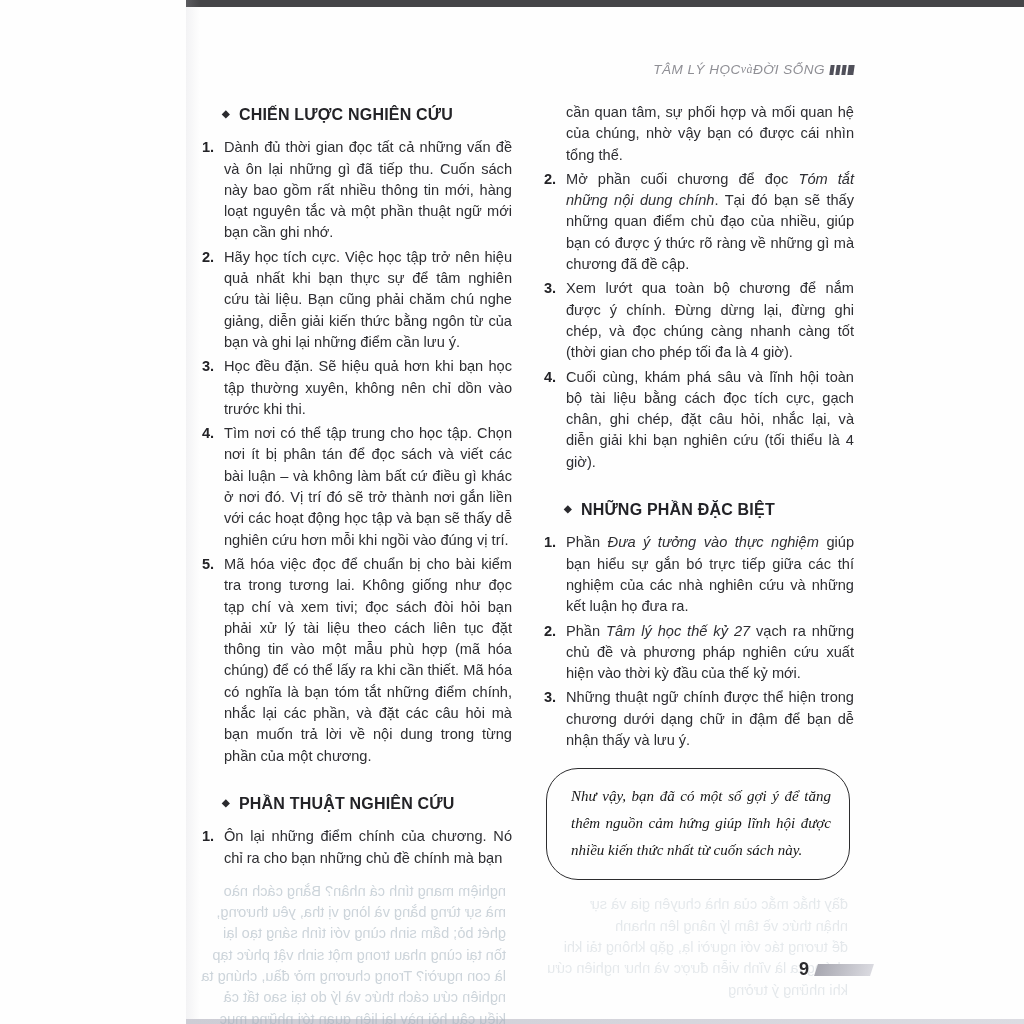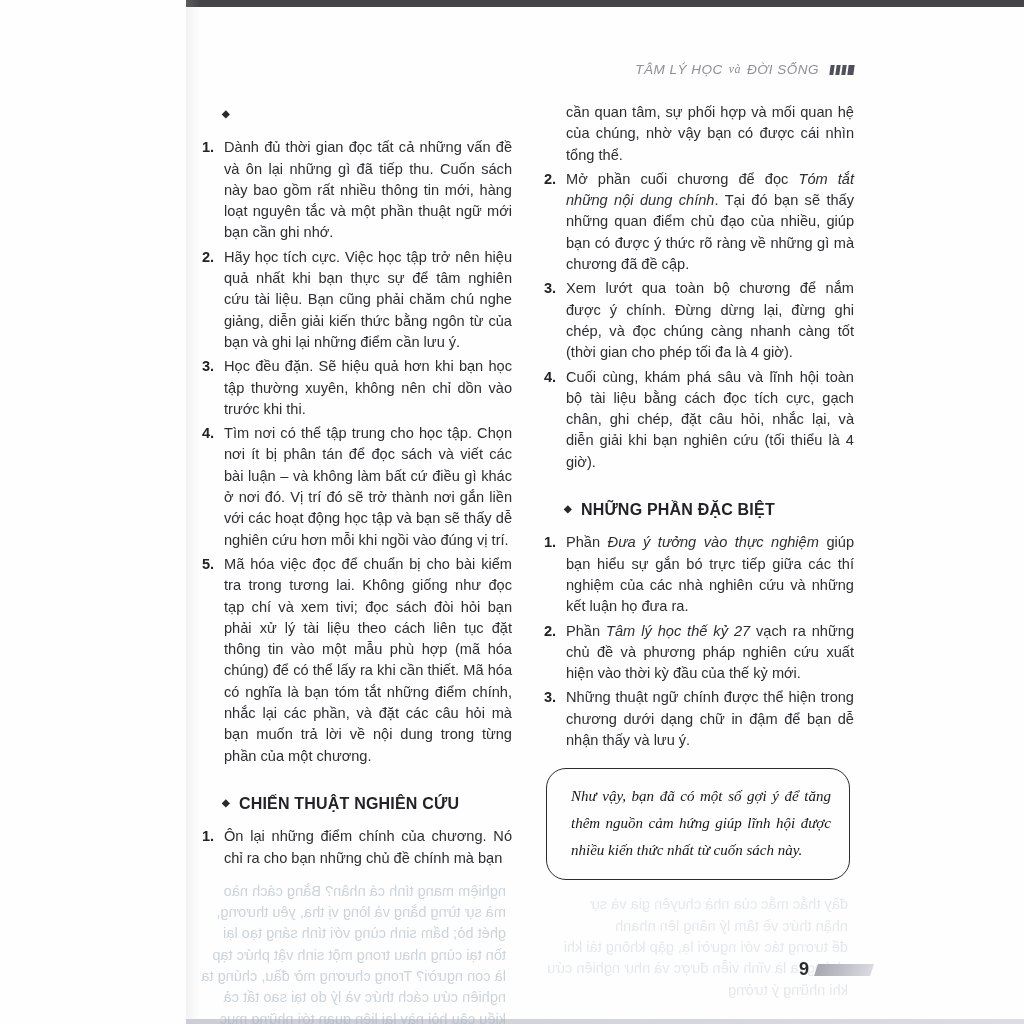--- a/index.html
+++ b/index.html
@@ -11,21 +11,21 @@
   }
   
   .topbar { position:absolute; top:0; left:186px; right:0; height:7px; background:#454548; }
   .bottombar { position:absolute; bottom:0; left:186px; right:0; height:5px;
     background:linear-gradient(90deg,#cdcdd5,#dcdce2); }
   .page-shade { position:absolute; top:0; left:186px; width:14px; height:100%;
     background:linear-gradient(90deg, rgba(190,190,200,.18), rgba(190,190,200,0)); }
 
   
   .page-header { position:absolute; top:62px; right:170px; display:flex; align-items:flex-end;
-    gap:6px; color:#8f8f95; font-style:italic; font-size:13.5px; letter-spacing:.5px; }
+    gap:0; color:#8f8f95; font-style:italic; font-size:13.5px; letter-spacing:.5px; }
   .page-header .conn { font-size:12px; font-family:"Liberation Serif", serif; }
   .stripes { display:inline-flex; align-self:center; gap:2px; margin-left:5px; }
   .stripes i { display:block; width:4px; height:10px; background:#50505a; transform:skewX(-8deg); }
   .stripes i:last-child { width:6px; }
 
   
   .content { position:absolute; left:196px; top:102px; width:658px; display:flex; gap:26px; }
   .col { width:316px; font-size:14.6px; line-height:21.3px; }
 
   .heading { display:flex; align-items:center; gap:9px; padding-left:26px;
@@ -33,21 +33,21 @@
   .heading.first { margin-top:2px; }
   .diamond { font-size:10px; color:#2a2a2e; transform:translateY(-1px); }
 
   .item { display:flex; margin-bottom:3px; }
   .num { flex:none; width:22px; margin-left:6px; font-weight:bold; color:#232327; }
   .itxt { flex:1; text-align:justify; }
   .it { font-style:italic; }
 
   .cont-para { padding-left:28px; text-align:justify; }
 
-  .notebox { margin:17px 4px 0 8px; border:1.6px solid #2c2c2e; border-radius:20px;
+  .notebox { margin:17px 4px 0 8px; border:1.6px solid #2c2c2e; border-radius:32px;
     padding:14px 18px 15px 24px;
     font-family:"Liberation Serif", serif; font-style:italic; font-size:15px;
     line-height:27px; color:#161616; text-align:justify; }
 
   .bleed { transform:scaleX(-1); color:#a4b2bd; filter:blur(.3px); text-align:justify; }
   .bleed-left { opacity:.55; margin-top:12px; padding-left:6px; }
   .bleed-right { opacity:.28; margin-top:14px; padding-left:6px; }
 
   
   .footer { position:absolute; top:959px; left:799px; display:flex; align-items:center; gap:7px; }
@@ -72,20 +72,21 @@
       <i></i>
       <i></i>
     </span>
 </div>
 
 <div class="content">
 
   <div class="col">
     <div class="heading first">
       <span class="diamond">◆</span>
+      <span>CHIẾN LƯỢC NGHIÊN CỨU</span>
     </div>
     <div>
         <div class="item">
           <span class="num">1.</span>
           <span class="itxt"><span>Dành đủ thời gian đọc tất cả những vấn đề và ôn lại những gì đã tiếp thu. Cuốn sách này bao gồm rất nhiều thông tin mới, hàng loạt nguyên tắc và một phần thuật ngữ mới bạn cần ghi nhớ.</span></span>
         </div>
         <div class="item">
           <span class="num">2.</span>
           <span class="itxt"><span>Hãy học tích cực. Việc học tập trở nên hiệu quả nhất khi bạn thực sự để tâm nghiên cứu tài liệu. Bạn cũng phải chăm chú nghe giảng, diễn giải kiến thức bằng ngôn từ của bạn và ghi lại những điểm cần lưu ý.</span></span>
         </div>
@@ -98,21 +99,21 @@
           <span class="itxt"><span>Tìm nơi có thể tập trung cho học tập. Chọn nơi ít bị phân tán để đọc sách và viết các bài luận – và không làm bất cứ điều gì khác ở nơi đó. Vị trí đó sẽ trở thành nơi gắn liền với các hoạt động học tập và bạn sẽ thấy dễ nghiên cứu hơn mỗi khi ngồi vào đúng vị trí.</span></span>
         </div>
         <div class="item">
           <span class="num">5.</span>
           <span class="itxt"><span>Mã hóa việc đọc để chuẩn bị cho bài kiểm tra trong tương lai. Không giống như đọc tạp chí và xem tivi; đọc sách đòi hỏi bạn phải xử lý tài liệu theo cách liên tục đặt thông tin vào một mẫu phù hợp (mã hóa chúng) để có thể lấy ra khi cần thiết. Mã hóa có nghĩa là bạn tóm tắt những điểm chính, nhắc lại các phần, và đặt các câu hỏi mà bạn muốn trả lời về nội dung trong từng phần của một chương.</span></span>
         </div>
       </div>
 
     <div class="heading">
       <span class="diamond">◆</span>
-      <span>CHIẾN THUẬT NGHIÊN CỨU</span>
+      <span>PHẦN THUẬT NGHIÊN CỨU</span>
     </div>
     <div>
         <div class="item">
           <span class="num">1.</span>
           <span class="itxt"><span>Ôn lại những điểm chính của chương. Nó chỉ ra cho bạn những chủ đề chính mà bạn</span></span>
         </div>
       </div>
 
     <div class="bleed bleed-left">
         <div>nghiệm mang tính cá nhân? Bằng cách nào</div>

